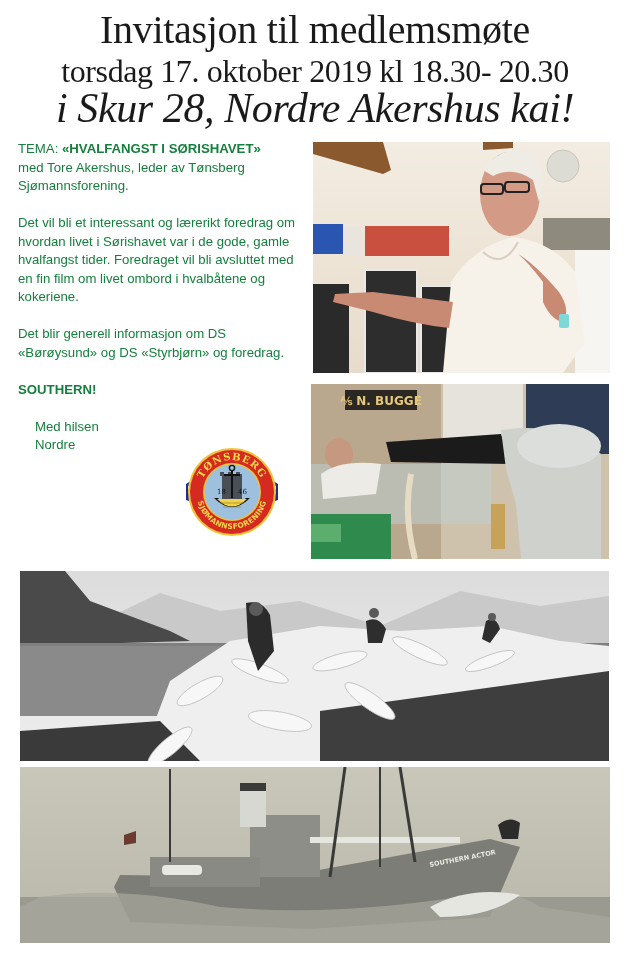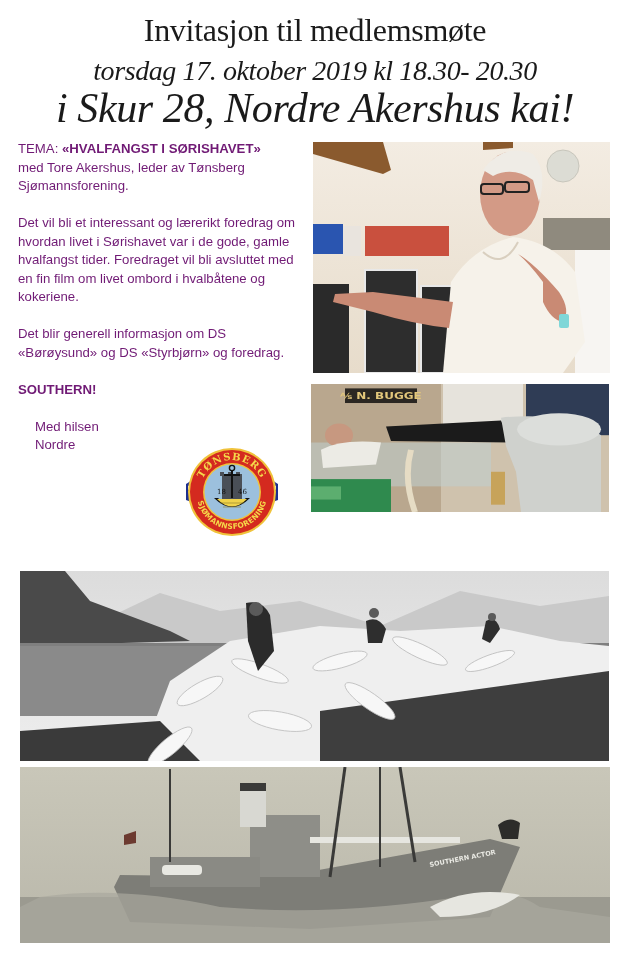--- a/index.html
+++ b/index.html
@@ -1,32 +1,32 @@
 <!DOCTYPE html>
 <html><head>
 <meta charset="utf-8">
 <style>
   html, body { margin:0; padding:0; background:#ffffff; }
   body { width:630px; height:958px; position:relative; overflow:hidden; font-family:"Liberation Sans", sans-serif; color:#1a1a1a; }
 
   .headline { position:absolute; left:0; width:630px; text-align:center; font-family:"Liberation Serif", "DejaVu Serif", serif; color:#1a1a1a; white-space:nowrap; }
-  .h1 { top:4px; font-size:32px; line-height:52px; letter-spacing:-0.3px; }
-  .h2 { top:54px; font-size:28px; line-height:34px; letter-spacing:-0.4px;font-style:italic; }
+  .h1 { top:4px; font-size:40px; line-height:52px; letter-spacing:-0.3px; }
+  .h2 { top:54px; font-size:32px; line-height:34px; letter-spacing:-0.4px; }
   .h3 { top:86px; font-size:42px; line-height:44px; letter-spacing:-0.4px;font-style:italic; }
 
-  .body-text { position:absolute; left:18px; top:140px; width:290px; font-size:13.2px; line-height:18.5px; color:#701a75; }
+  .body-text { position:absolute; left:18px; top:140px; width:290px; font-size:13.2px; line-height:18.5px; color:#15803d; }
   .body-text p { margin:0 0 18.5px 0; }
   .body-text b { font-weight:bold; }
 
   .logo { position:absolute; left:184px; top:444px; width:96px; height:96px; }
 
   .photo { position:absolute; overflow:hidden; }
   .photo svg { display:block; width:100%; height:100%; }
   .photo1 { left:313px; top:142px; width:297px; height:231px; }
-  .photo2 { left:311px; top:384px; width:298px; height:128px; }
+  .photo2 { left:311px; top:384px; width:298px; height:175px; }
   .photo3 { left:20px; top:571px; width:589px; height:190px; }
   .photo4 { left:20px; top:767px; width:590px; height:176px; }
 </style>
 </head>
 <body>
 
 <div class="headline h1">Invitasjon til medlemsmøte</div>
 <div class="headline h2">torsdag 17. oktober 2019 kl 18.30- 20.30</div>
 <div class="headline h3">i Skur 28, Nordre Akershus kai!</div>
 

